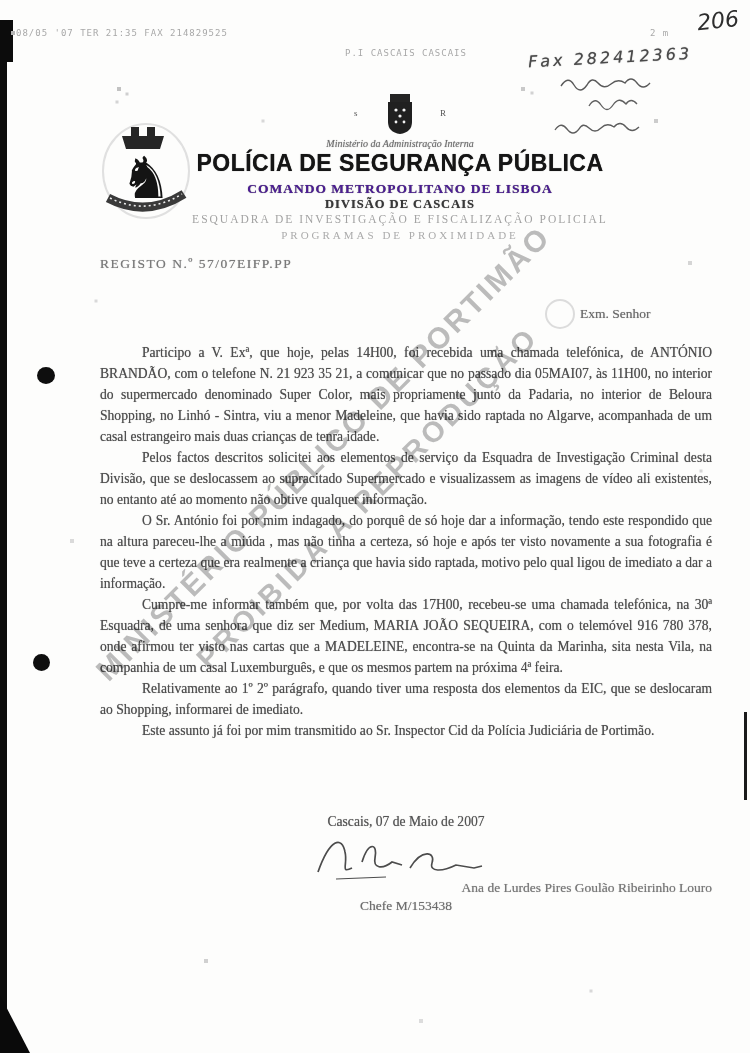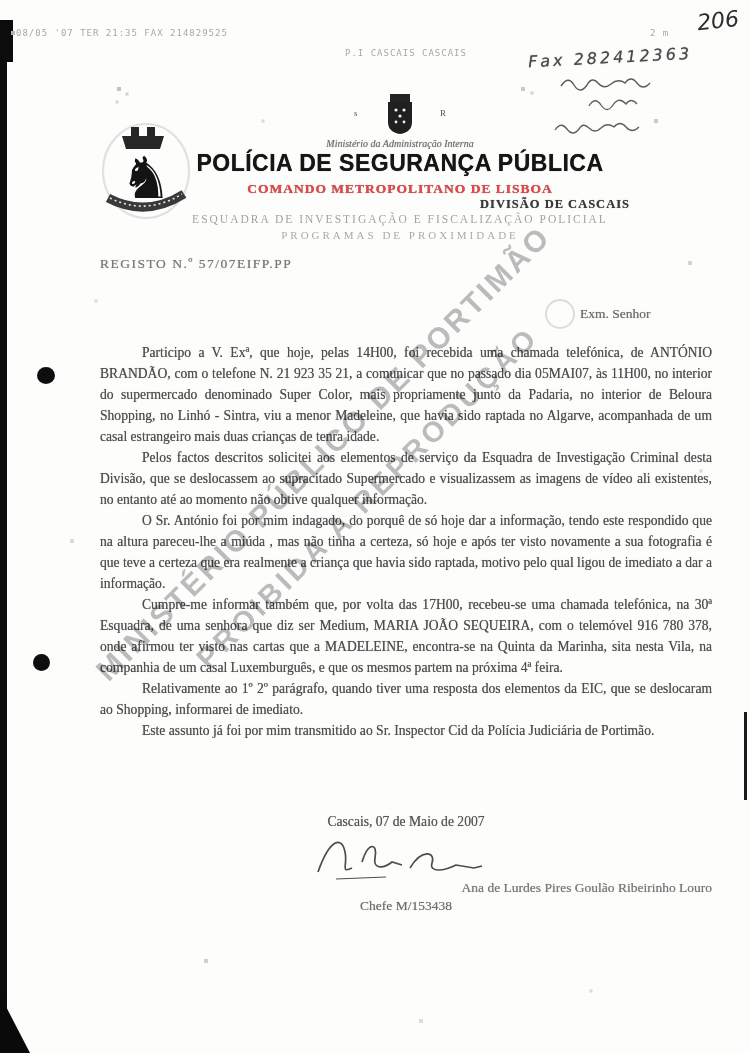--- a/index.html
+++ b/index.html
@@ -38,22 +38,22 @@
   .crest{position:absolute;left:100px;top:116px;width:92px;height:106px;}
   .emblem-wrap{position:absolute;left:340px;top:92px;width:120px;height:44px;text-align:center;}
   .emblem-s{position:absolute;left:14px;top:16px;font-size:9px;color:#555;}
   .emblem-r{position:absolute;right:14px;top:16px;font-size:9px;color:#555;}
   .ministry{position:absolute;left:170px;top:138px;width:460px;text-align:center;
             font-size:10px;font-style:italic;color:#6f6f6f;text-shadow:0 0 1px #999;}
   .title{position:absolute;left:120px;top:150px;width:560px;text-align:center;
          font-family:"Liberation Sans", sans-serif;font-weight:bold;font-size:23px;
          color:#151515;letter-spacing:0.5px;text-shadow:0 0 0.7px #333;}
   .sub1{position:absolute;left:170px;top:181px;width:460px;text-align:center;font-weight:bold;
-        font-size:13.5px;color:#ef4444;letter-spacing:1px;text-shadow:0 0 0.8px #555;}
-  .sub2{position:absolute;left:170px;top:197px;width:460px;text-align:right;font-weight:bold;
+        font-size:13.5px;color:#4c1d95;letter-spacing:1px;text-shadow:0 0 0.8px #555;}
+  .sub2{position:absolute;left:170px;top:197px;width:460px;text-align:center;font-weight:bold;
         font-size:12.5px;color:#383838;letter-spacing:1px;text-shadow:0 0 0.8px #666;}
   .sub3{position:absolute;left:120px;top:213px;width:560px;text-align:center;
         font-size:11.5px;color:#a2a2a2;letter-spacing:2px;}
   .sub4{position:absolute;left:120px;top:229px;width:560px;text-align:center;
         font-size:11px;color:#ababab;letter-spacing:3px;}
   
   .registo{position:absolute;left:100px;top:256px;font-size:13.5px;color:#7a7a7a;
            letter-spacing:1.5px;text-shadow:0 0 0.8px #999;}
   .salutation{position:absolute;left:580px;top:306px;font-size:13.5px;color:#6b6b6b;
               text-shadow:0 0 0.8px #999;}

